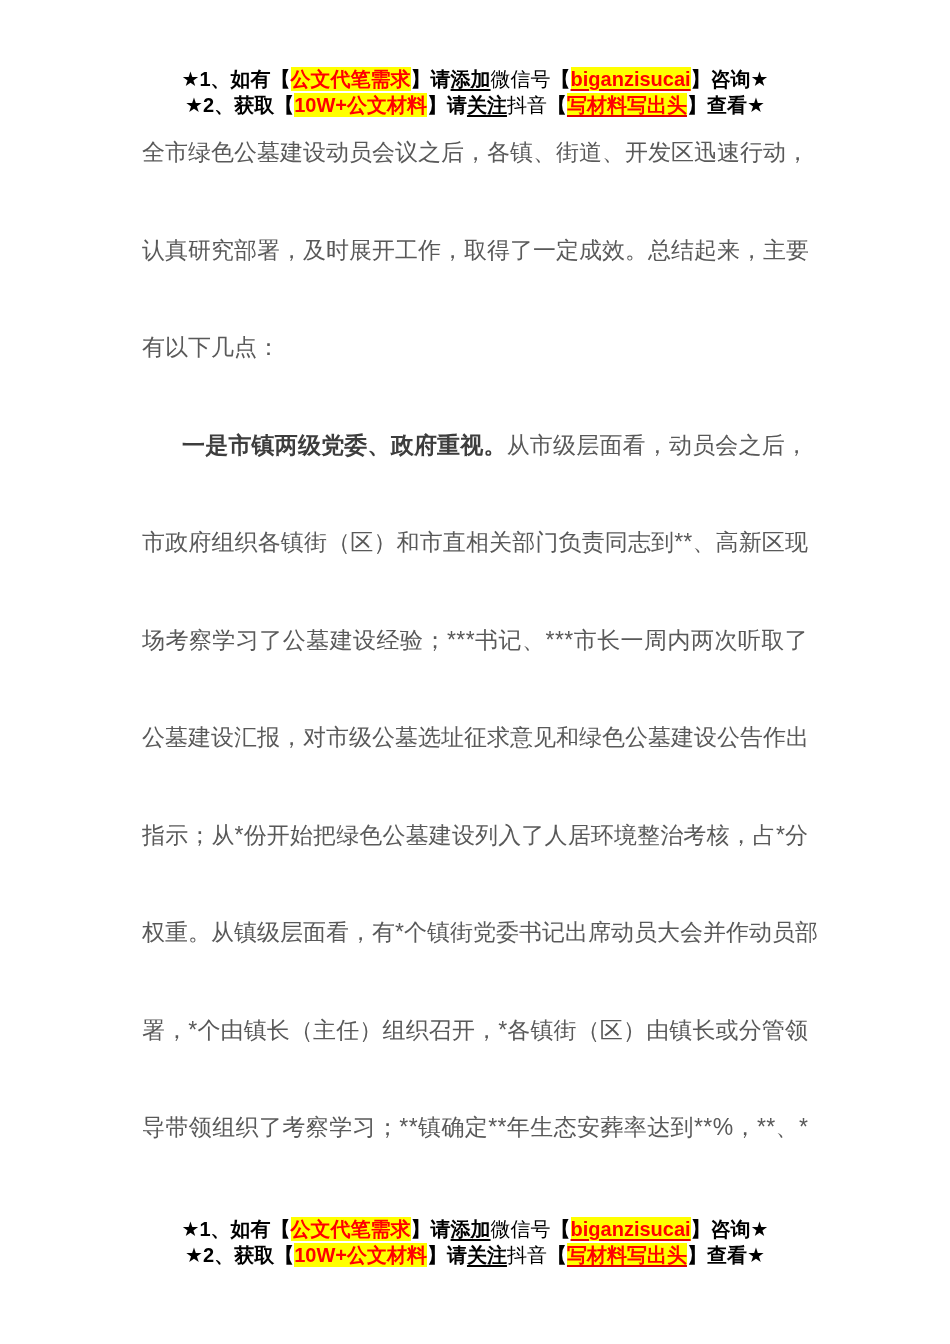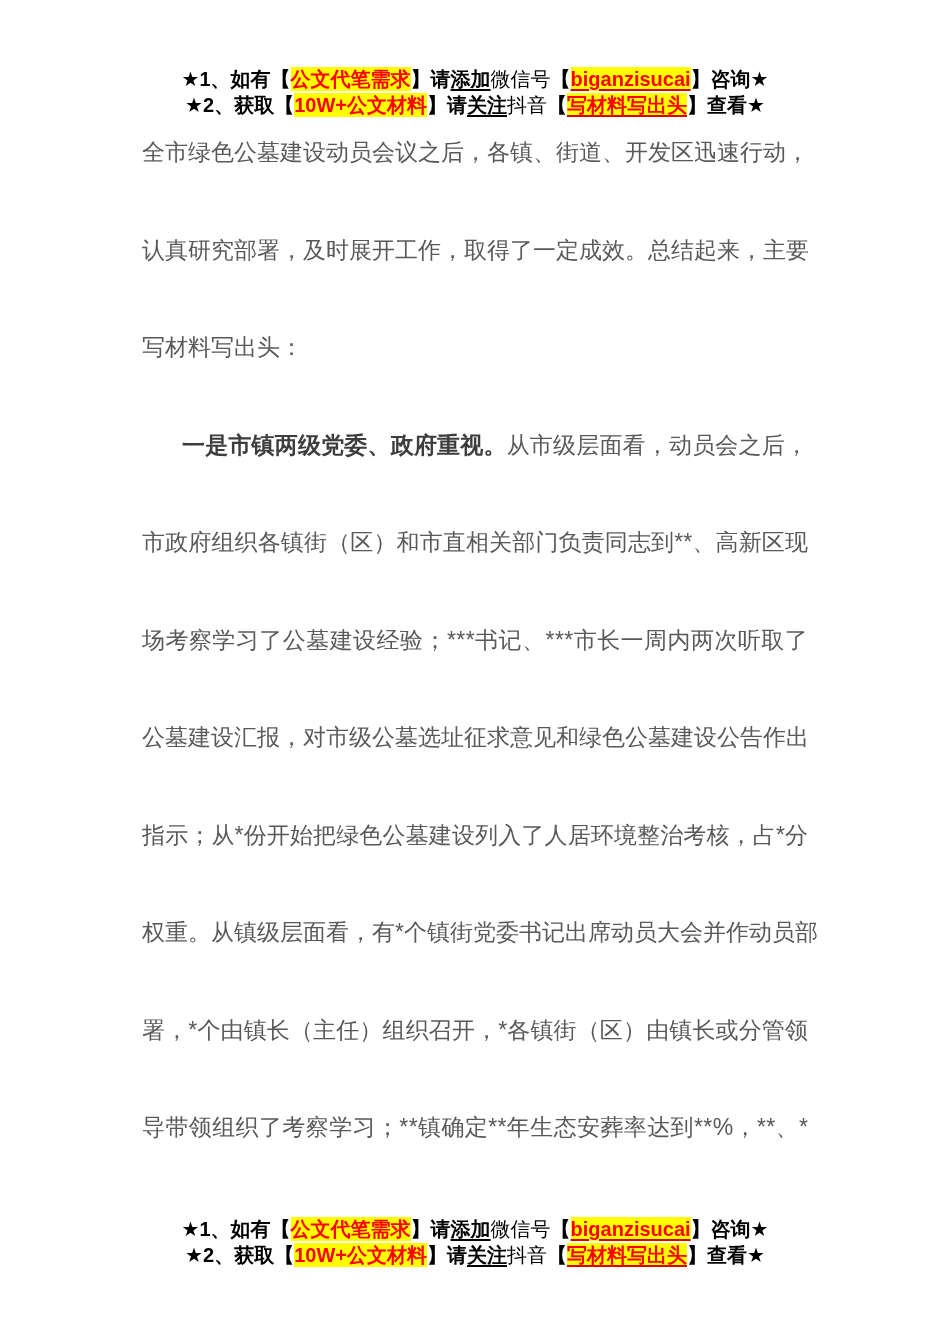--- a/index.html
+++ b/index.html
@@ -126,21 +126,21 @@
           <span class="ch">。</span>
           <span class="ch">总</span>
           <span class="ch">结</span>
           <span class="ch">起</span>
           <span class="ch">来</span>
           <span class="ch">，</span>
           <span class="ch">主</span>
           <span class="ch">要</span>
         </div>
         <div class="bline nostretch">
-          <span class="ch">写材料写出头：</span>
+          <span class="ch">有以下几点：</span>
         </div>
       </div>
       <div>
         <div class="bline indent">
           <span class="ch bold">一</span>
           <span class="ch bold">是</span>
           <span class="ch bold">市</span>
           <span class="ch bold">镇</span>
           <span class="ch bold">两</span>
           <span class="ch bold">级</span>

